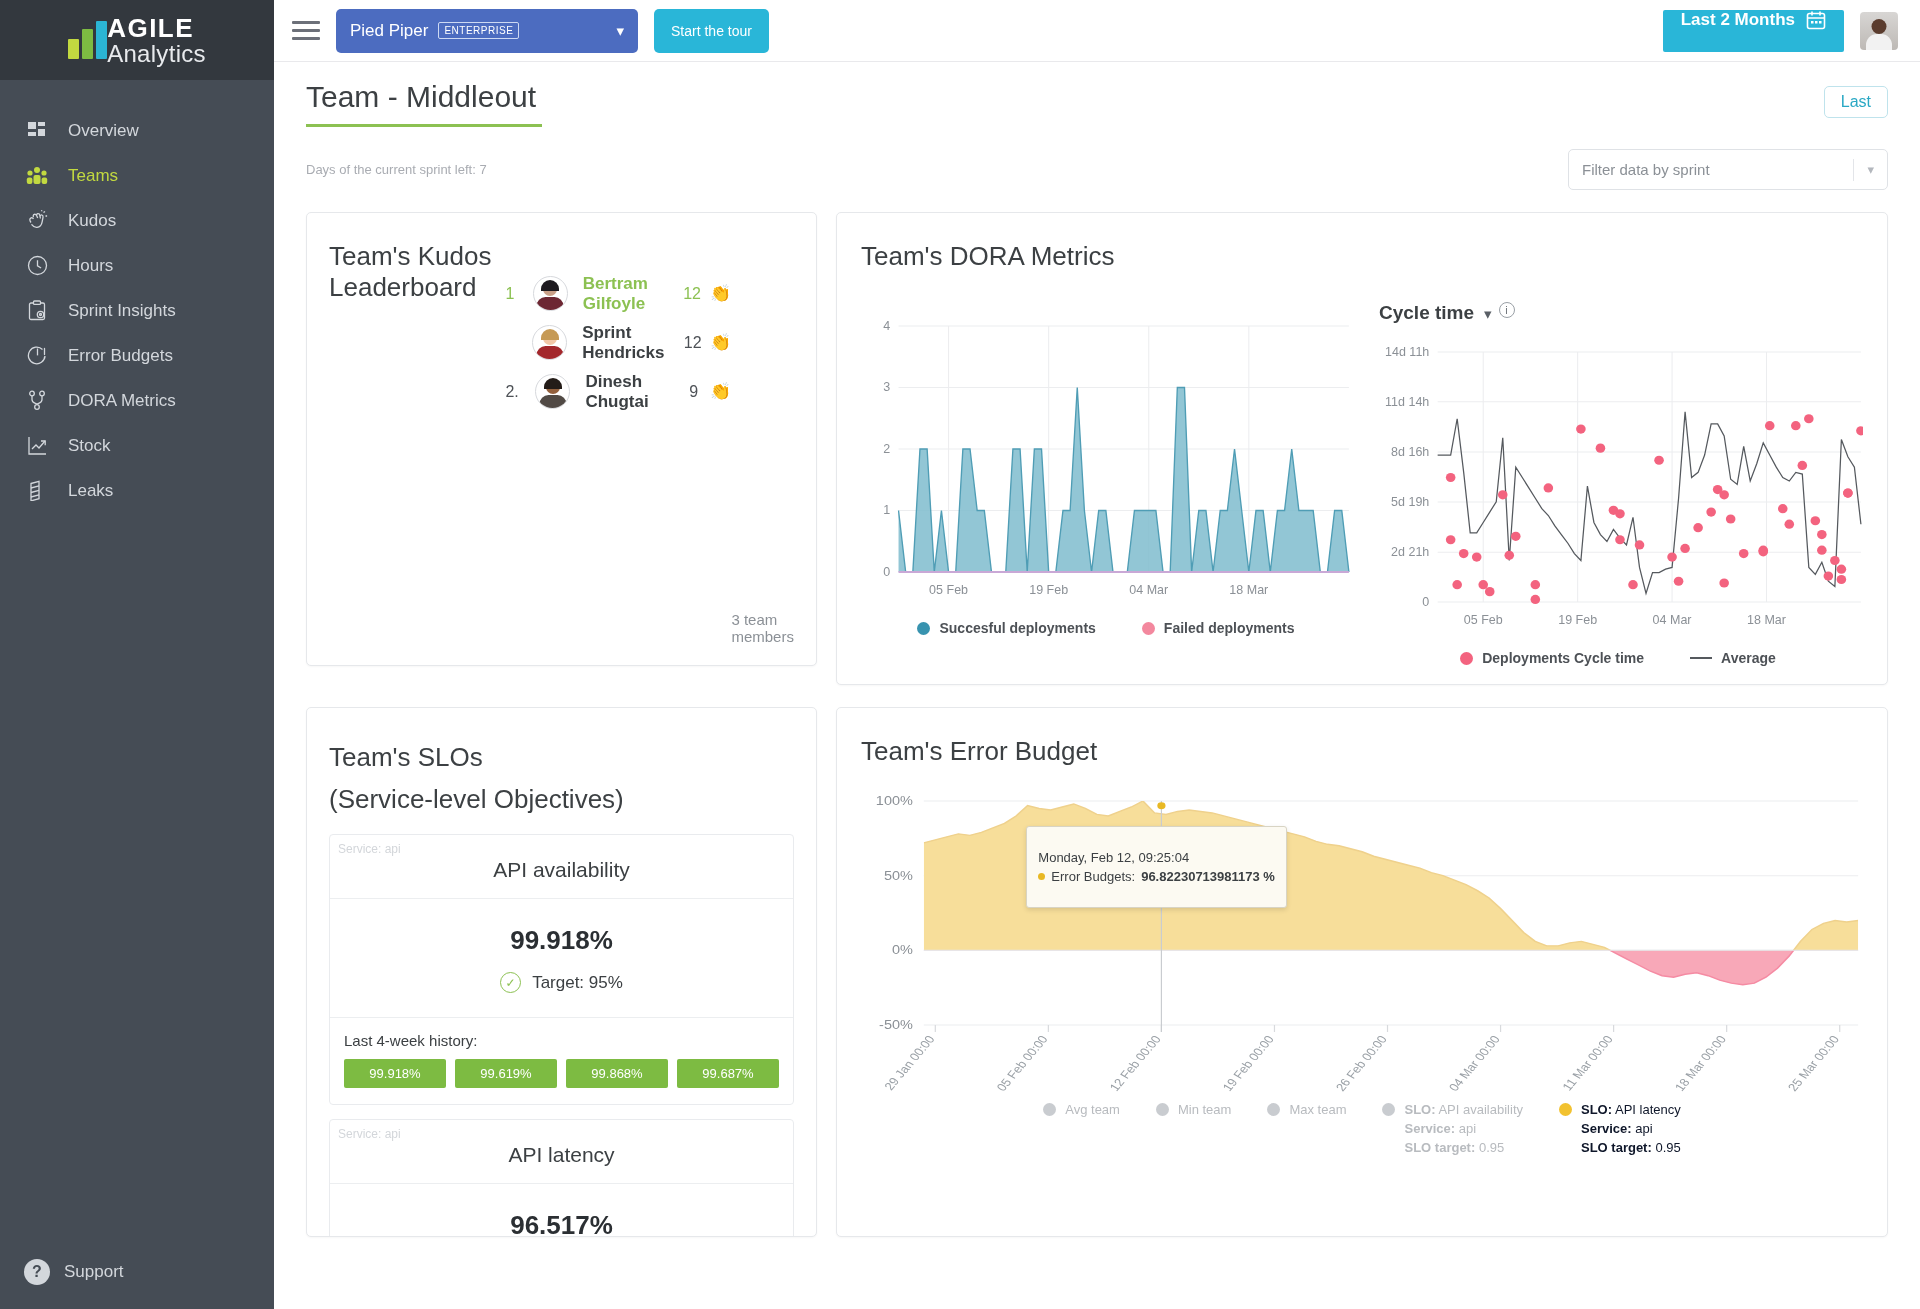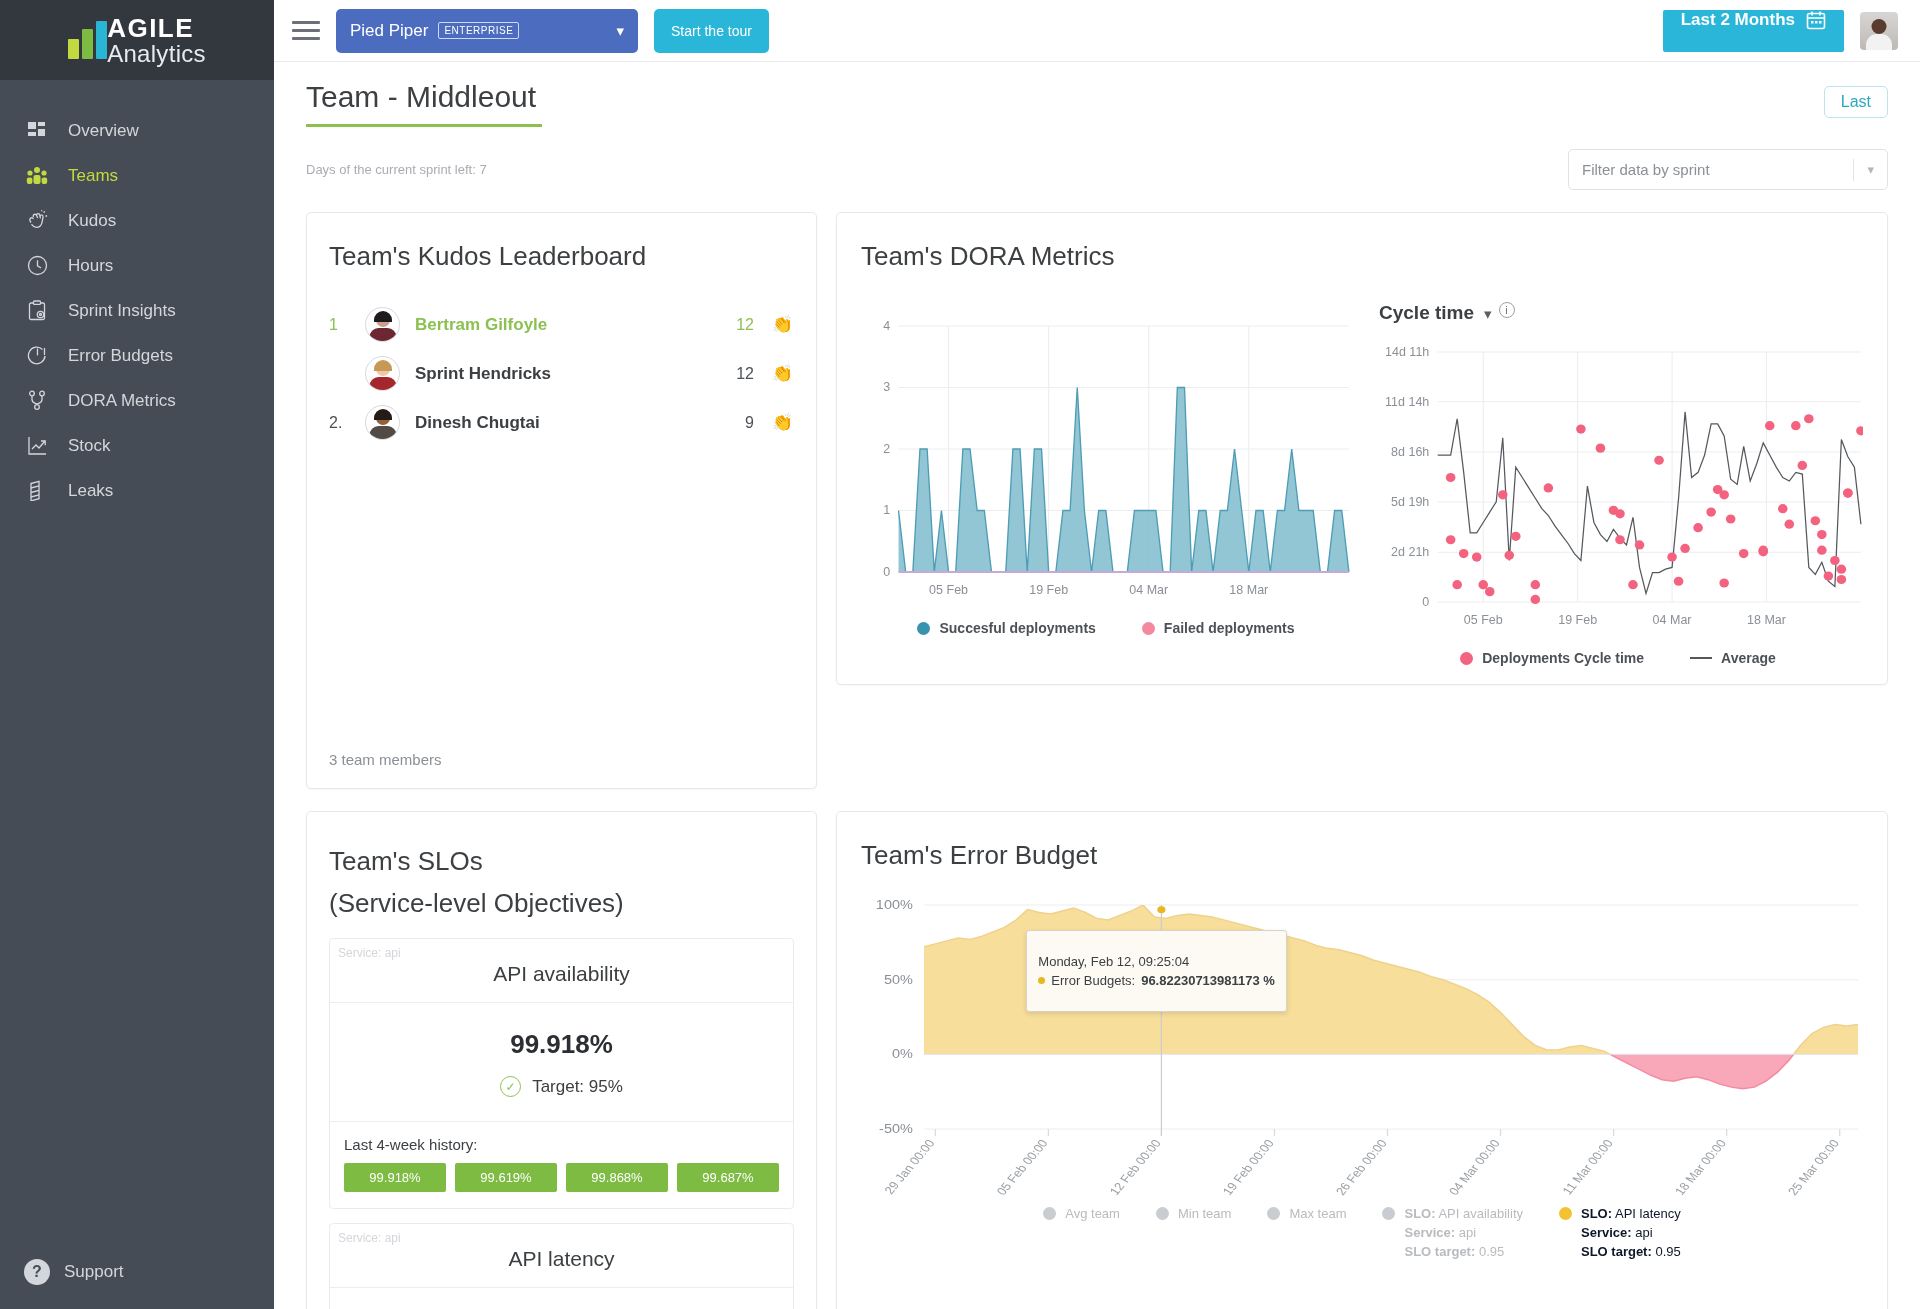--- a/index.html
+++ b/index.html
@@ -130,21 +130,21 @@
   .grid { display: flex; gap: 19px; padding: 22px 8px 0 8px; }
   .col-left { width: 511px; flex: 0 0 511px; }
   .col-right { flex: 1; }
   .card {
     background: #fff; border: 1px solid #e6e8eb; border-radius: 5px;
     box-shadow: 0 1px 2px rgba(0,0,0,.035);
   }
   .card-title { font-size: 26px; font-weight: 400; color: #3c4043; }
 
   
-  .kudos-card { height: 577px; padding: 28px 22px 0 22px; display: flex; flex-direction: column; }
+  .kudos-card { height: 454px; padding: 28px 22px 0 22px; display: flex; flex-direction: row; }
   .kudos-list { margin-top: 28px; }
   .kudos-row { display: flex; align-items: center; height: 49px; }
   .kudos-rank { width: 36px; font-size: 16px; color: #4d5156; }
   .kudos-rank.lead { color: #8CC152; }
   .kudo-av {
     width: 35px; height: 35px; border-radius: 50%; border: 1px solid #d7d9dd;
     overflow: hidden; position: relative; flex: 0 0 35px; background: #fff;
   }
   .kudo-av .head { position: absolute; left: 50%; top: 5px; width: 14px; height: 14px; border-radius: 50%; transform: translateX(-50%); }
   .kudo-av .body { position: absolute; left: 50%; top: 20px; width: 27px; height: 16px; border-radius: 9px 9px 0 0; transform: translateX(-50%); }

